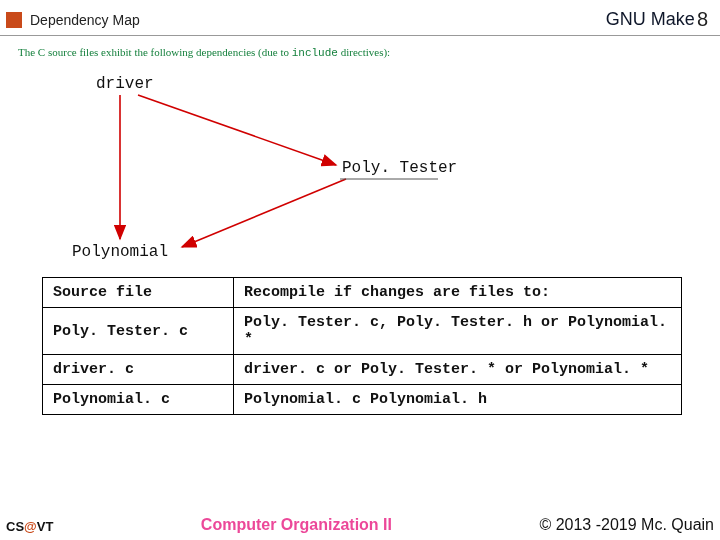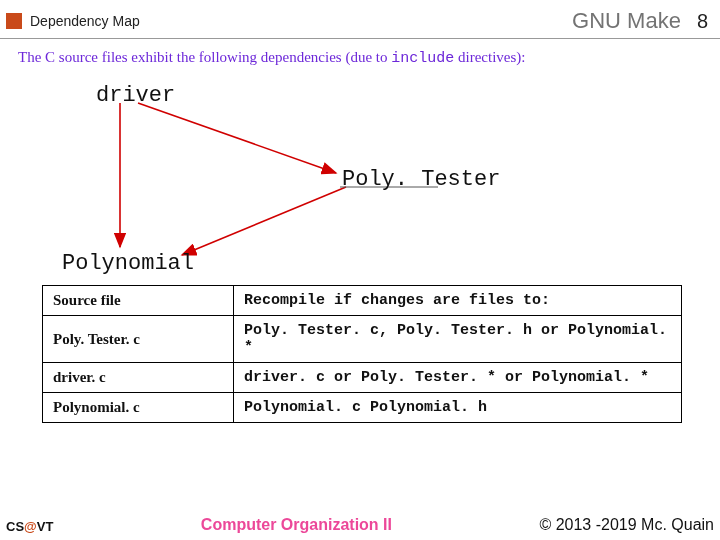--- a/index.html
+++ b/index.html
@@ -24,53 +24,53 @@
     margin-right: 8px;
     flex-shrink: 0;
   }
   .header-title {
     font-size: 14px;
     font-weight: normal;
     color: #222;
     flex: 1;
   }
   .header-right {
-    font-size: 22px;
-    color: #737373;
-    margin-right: 16px;
+    font-size: 18px;
+    color: #0f172a;
+    margin-right: 2px;
   }
   .header-page {
     font-size: 20px;
     color: #222;
   }
   .body {
     padding: 10px 18px 0 18px;
   }
   .intro {
     font-family: Georgia, 'Times New Roman', serif;
-    font-size: 15px;
-    color: #6d28d9;
+    font-size: 11px;
+    color: #15803d;
   }
   .intro .mono {
     font-family: 'Courier New', Courier, monospace;
   }
   .diagram {
     position: relative;
     height: 200px;
     margin-top: 8px;
   }
   .node {
     position: absolute;
     font-family: 'Courier New', Courier, monospace;
-    font-size: 22px;
+    font-size: 16px;
     color: #111;
   }
   .node-driver { left: 78px; top: 8px; }
   .node-poly   { left: 324px; top: 92px; }
-  .node-polynomial { left: 44px; top: 176px; }
+  .node-polynomial { left: 54px; top: 176px; }
   .arrow-svg {
     position: absolute;
     left: 0; top: 0;
     width: 100%; height: 100%;
     pointer-events: none;
   }
   .table-wrap {
     margin: 10px 24px 0 24px;
   }
   table {
@@ -79,21 +79,21 @@
   }
   td {
     border: 1.5px solid #000;
     padding: 6px 10px;
     font-family: 'Courier New', Courier, monospace;
     font-size: 15px;
     font-weight: bold;
     color: #111;
     text-align: left;
   }
-  td.col1 { width: 191px; font-family: Liberation Serif, serif; }
+  td.col1 { width: 191px; }
   .footer {
     position: absolute;
     bottom: 6px;
     left: 0;
     width: 720px;
     display: flex;
     align-items: flex-end;
     padding: 0 6px;
     font-size: 13px;
   }

